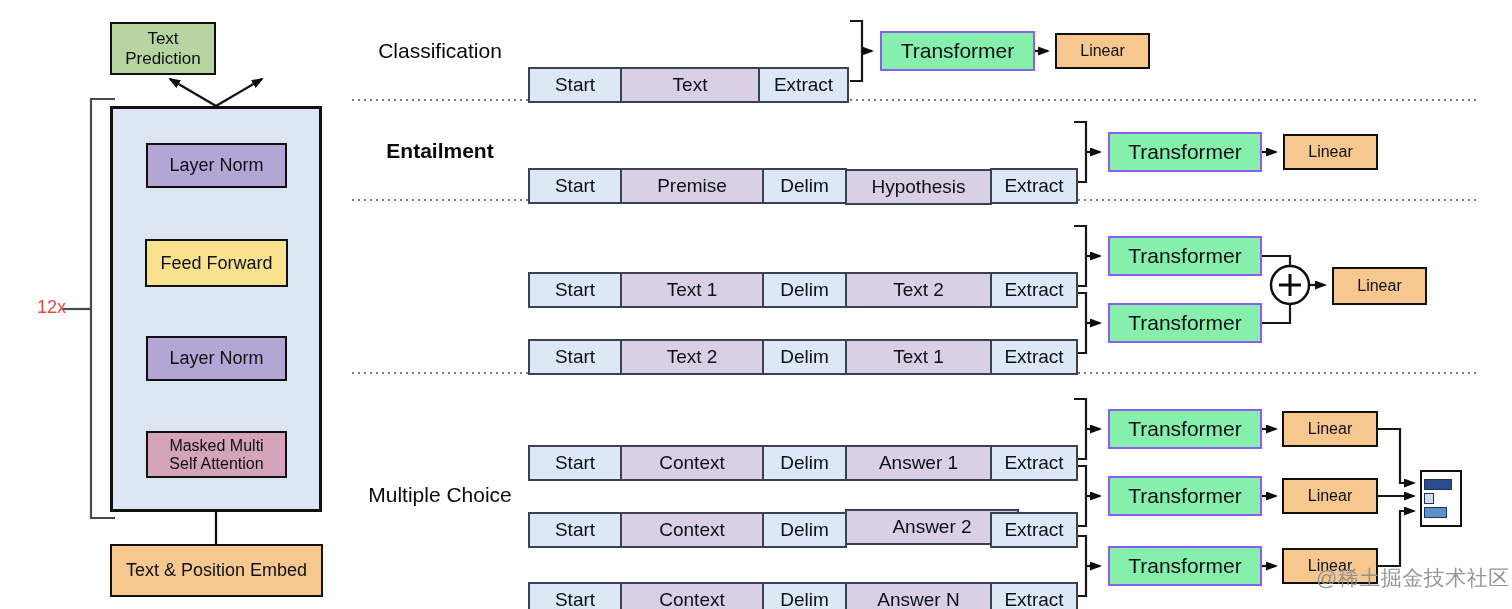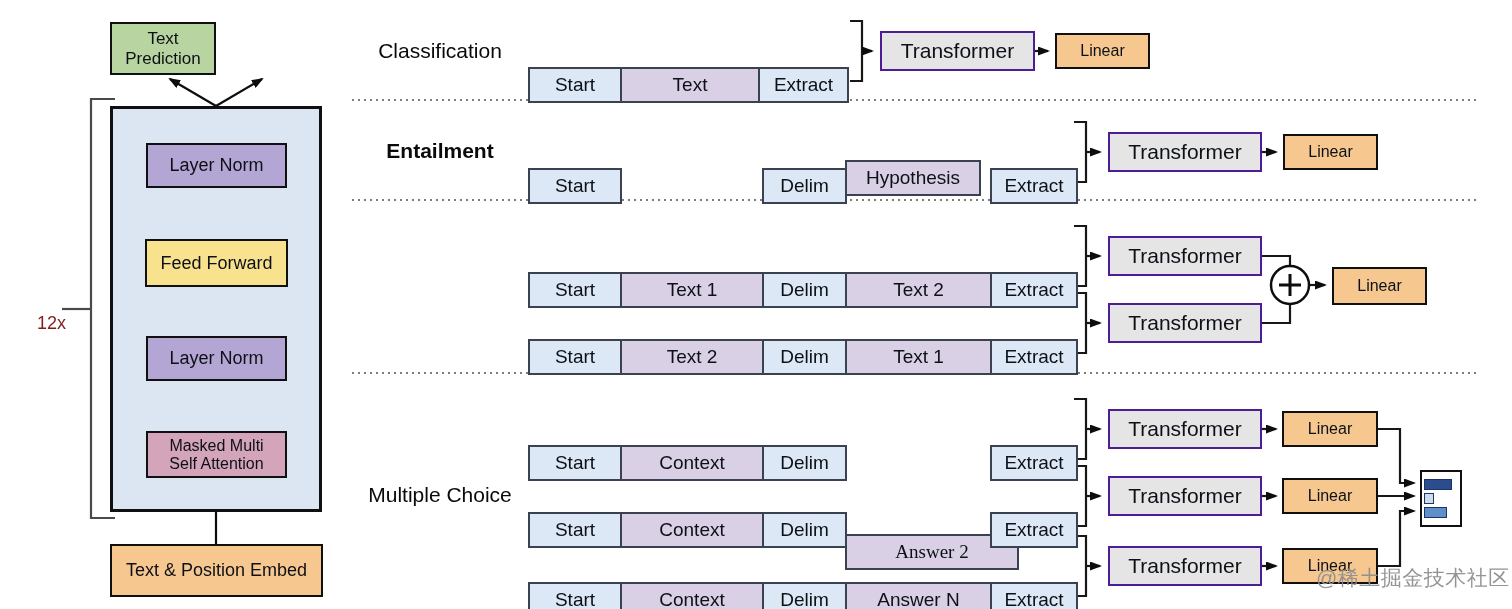--- a/index.html
+++ b/index.html
@@ -7,34 +7,34 @@
           font-family:"Liberation Sans", sans-serif;overflow:hidden;}
   #connectors{position:absolute;left:0;top:0;width:1512px;height:609px;}
   .box{position:absolute;box-sizing:border-box;display:flex;flex-direction:column;
        align-items:center;justify-content:center;text-align:center;color:#0d1016;
        line-height:1.12;}
   
   .cell{border:2px solid #3a4150;font-size:19px;height:36px;flex-direction:row;margin-top:34px;}
   .cell-blue{background:#dce8f5;}
   .cell-purple{background:#d9d0e5;}
   
-  .tbox{background:#e5e5e5;border:2px solid #4c1d95;font-size:21px;}
+  .tbox{background:#86efac;border:2px solid #8b5cf6;font-size:21px;}
   .lbox{background:#f6c890;border:2px solid #101010;font-size:16px;}
   .task-label{position:absolute;font-size:21px;color:#0a0a0a;text-align:center;width:180px;}
   
   .arch-head{border:2px solid #101010;font-size:17px;}
   .arch-green-light{background:#b8d4a0;}
   .arch-green-dark{background:#8fbf78;}
   .arch-main{background:#dce5f2;border:3px solid #101010;}
   .arch-ln{background:#b3a6d4;border:2px solid #101010;font-size:18px;}
   .arch-ff{background:#f9e28e;border:2px solid #101010;font-size:18px;}
   .arch-attn{background:#d3a4ba;border:2px solid #101010;font-size:16px;}
   .arch-embed{background:#f6c890;border:2px solid #101010;font-size:18px;}
   .repeat-label{position:absolute;left:24px;top:297px;width:42px;font-size:18px;
-                color:#7f1d1d;text-align:right;margin-top:16px;}
+                color:#ef4444;text-align:right;}
   
   #out-chart{position:absolute;left:1420px;top:470px;width:42px;height:57px;
              box-sizing:border-box;background:#ffffff;border:2px solid #101010;}
   .bar{position:absolute;left:2px;box-sizing:border-box;border:1.5px solid #1c3461;}
   .bar1{top:7px;width:28px;height:11px;background:#2b4c8f;}
   .bar2{top:21px;width:10px;height:11px;background:#cdddf0;}
   .bar3{top:35px;width:23px;height:11px;background:#5f8fc9;}
   #watermark{position:absolute;left:1316px;top:564px;width:182px;font-size:21px;
              color:rgba(142,142,142,0.95);letter-spacing:.5px;z-index:9;
              text-align:right;white-space:nowrap;}
@@ -144,22 +144,23 @@
 
   <div class="task-label" style="left:350px;top:39px;">Classification</div>
   <div class="box cell cell-blue" style="left:528px;top:33px;width:94px;">Start</div>
   <div class="box cell cell-purple" style="left:620px;top:33px;width:140px;">Text</div>
   <div class="box cell cell-blue" style="left:758px;top:33px;width:91px;">Extract</div>
   <div class="box tbox" style="left:880px;top:31px;width:155px;height:40px;">Transformer</div>
   <div class="box lbox" style="left:1055px;top:33px;width:95px;height:36px;">Linear</div>
 
   <div class="task-label" style="left:350px;top:139px;font-weight:bold;">Entailment</div>
   <div class="box cell cell-blue" style="left:528px;top:134px;width:94px;">Start</div>
+  <div class="box cell cell-purple" style="left:620px;top:134px;width:144px;">Premise</div>
   <div class="box cell cell-blue" style="left:762px;top:134px;width:85px;">Delim</div>
-  <div class="box cell cell-purple" style="left:845px;top:126px;width:136px;">Hypothesis</div>
+  <div class="box cell cell-purple" style="left:845px;top:135px;width:147px;">Hypothesis</div>
   <div class="box cell cell-blue" style="left:990px;top:134px;width:88px;">Extract</div>
   <div class="box tbox" style="left:1108px;top:132px;width:154px;height:40px;">Transformer</div>
   <div class="box lbox" style="left:1283px;top:134px;width:95px;height:36px;">Linear</div>
 
 
   <div class="box cell cell-blue" style="left:528px;top:238px;width:94px;">Start</div>
   <div class="box cell cell-purple" style="left:620px;top:238px;width:144px;">Text 1</div>
   <div class="box cell cell-blue" style="left:762px;top:238px;width:85px;">Delim</div>
   <div class="box cell cell-purple" style="left:845px;top:238px;width:147px;">Text 2</div>
   <div class="box cell cell-blue" style="left:990px;top:238px;width:88px;">Extract</div>
@@ -171,26 +172,27 @@
   <div class="box cell cell-blue" style="left:990px;top:305px;width:88px;">Extract</div>
   <div class="box tbox" style="left:1108px;top:236px;width:154px;height:40px;">Transformer</div>
   <div class="box tbox" style="left:1108px;top:303px;width:154px;height:40px;">Transformer</div>
   <div class="box lbox" style="left:1332px;top:267px;width:95px;height:38px;">Linear</div>
 
   <div class="task-label" style="left:350px;top:483px;">Multiple Choice</div>
 
   <div class="box cell cell-blue" style="left:528px;top:411px;width:94px;">Start</div>
   <div class="box cell cell-purple" style="left:620px;top:411px;width:144px;">Context</div>
   <div class="box cell cell-blue" style="left:762px;top:411px;width:85px;">Delim</div>
+  <div class="box cell cell-purple" style="left:845px;top:411px;width:147px;">Answer 1</div>
   <div class="box cell cell-blue" style="left:990px;top:411px;width:88px;">Extract</div>
 
   <div class="box cell cell-blue" style="left:528px;top:478px;width:94px;">Start</div>
   <div class="box cell cell-purple" style="left:620px;top:478px;width:144px;">Context</div>
   <div class="box cell cell-blue" style="left:762px;top:478px;width:85px;">Delim</div>
-  <div class="box cell cell-purple" style="left:845px;top:500px;width:174px;font-family:Liberation Serif, serif;">Answer 2</div>
+  <div class="box cell cell-purple" style="left:845px;top:475px;width:174px;">Answer 2</div>
   <div class="box cell cell-blue" style="left:990px;top:478px;width:88px;">Extract</div>
 
   <div class="box cell cell-blue" style="left:528px;top:548px;width:94px;">Start</div>
   <div class="box cell cell-purple" style="left:620px;top:548px;width:144px;">Context</div>
   <div class="box cell cell-blue" style="left:762px;top:548px;width:85px;">Delim</div>
   <div class="box cell cell-purple" style="left:845px;top:548px;width:147px;">Answer N</div>
   <div class="box cell cell-blue" style="left:990px;top:548px;width:88px;">Extract</div>
 
   <div class="box tbox" style="left:1108px;top:409px;width:154px;height:40px;">Transformer</div>
   <div class="box tbox" style="left:1108px;top:476px;width:154px;height:40px;">Transformer</div>

